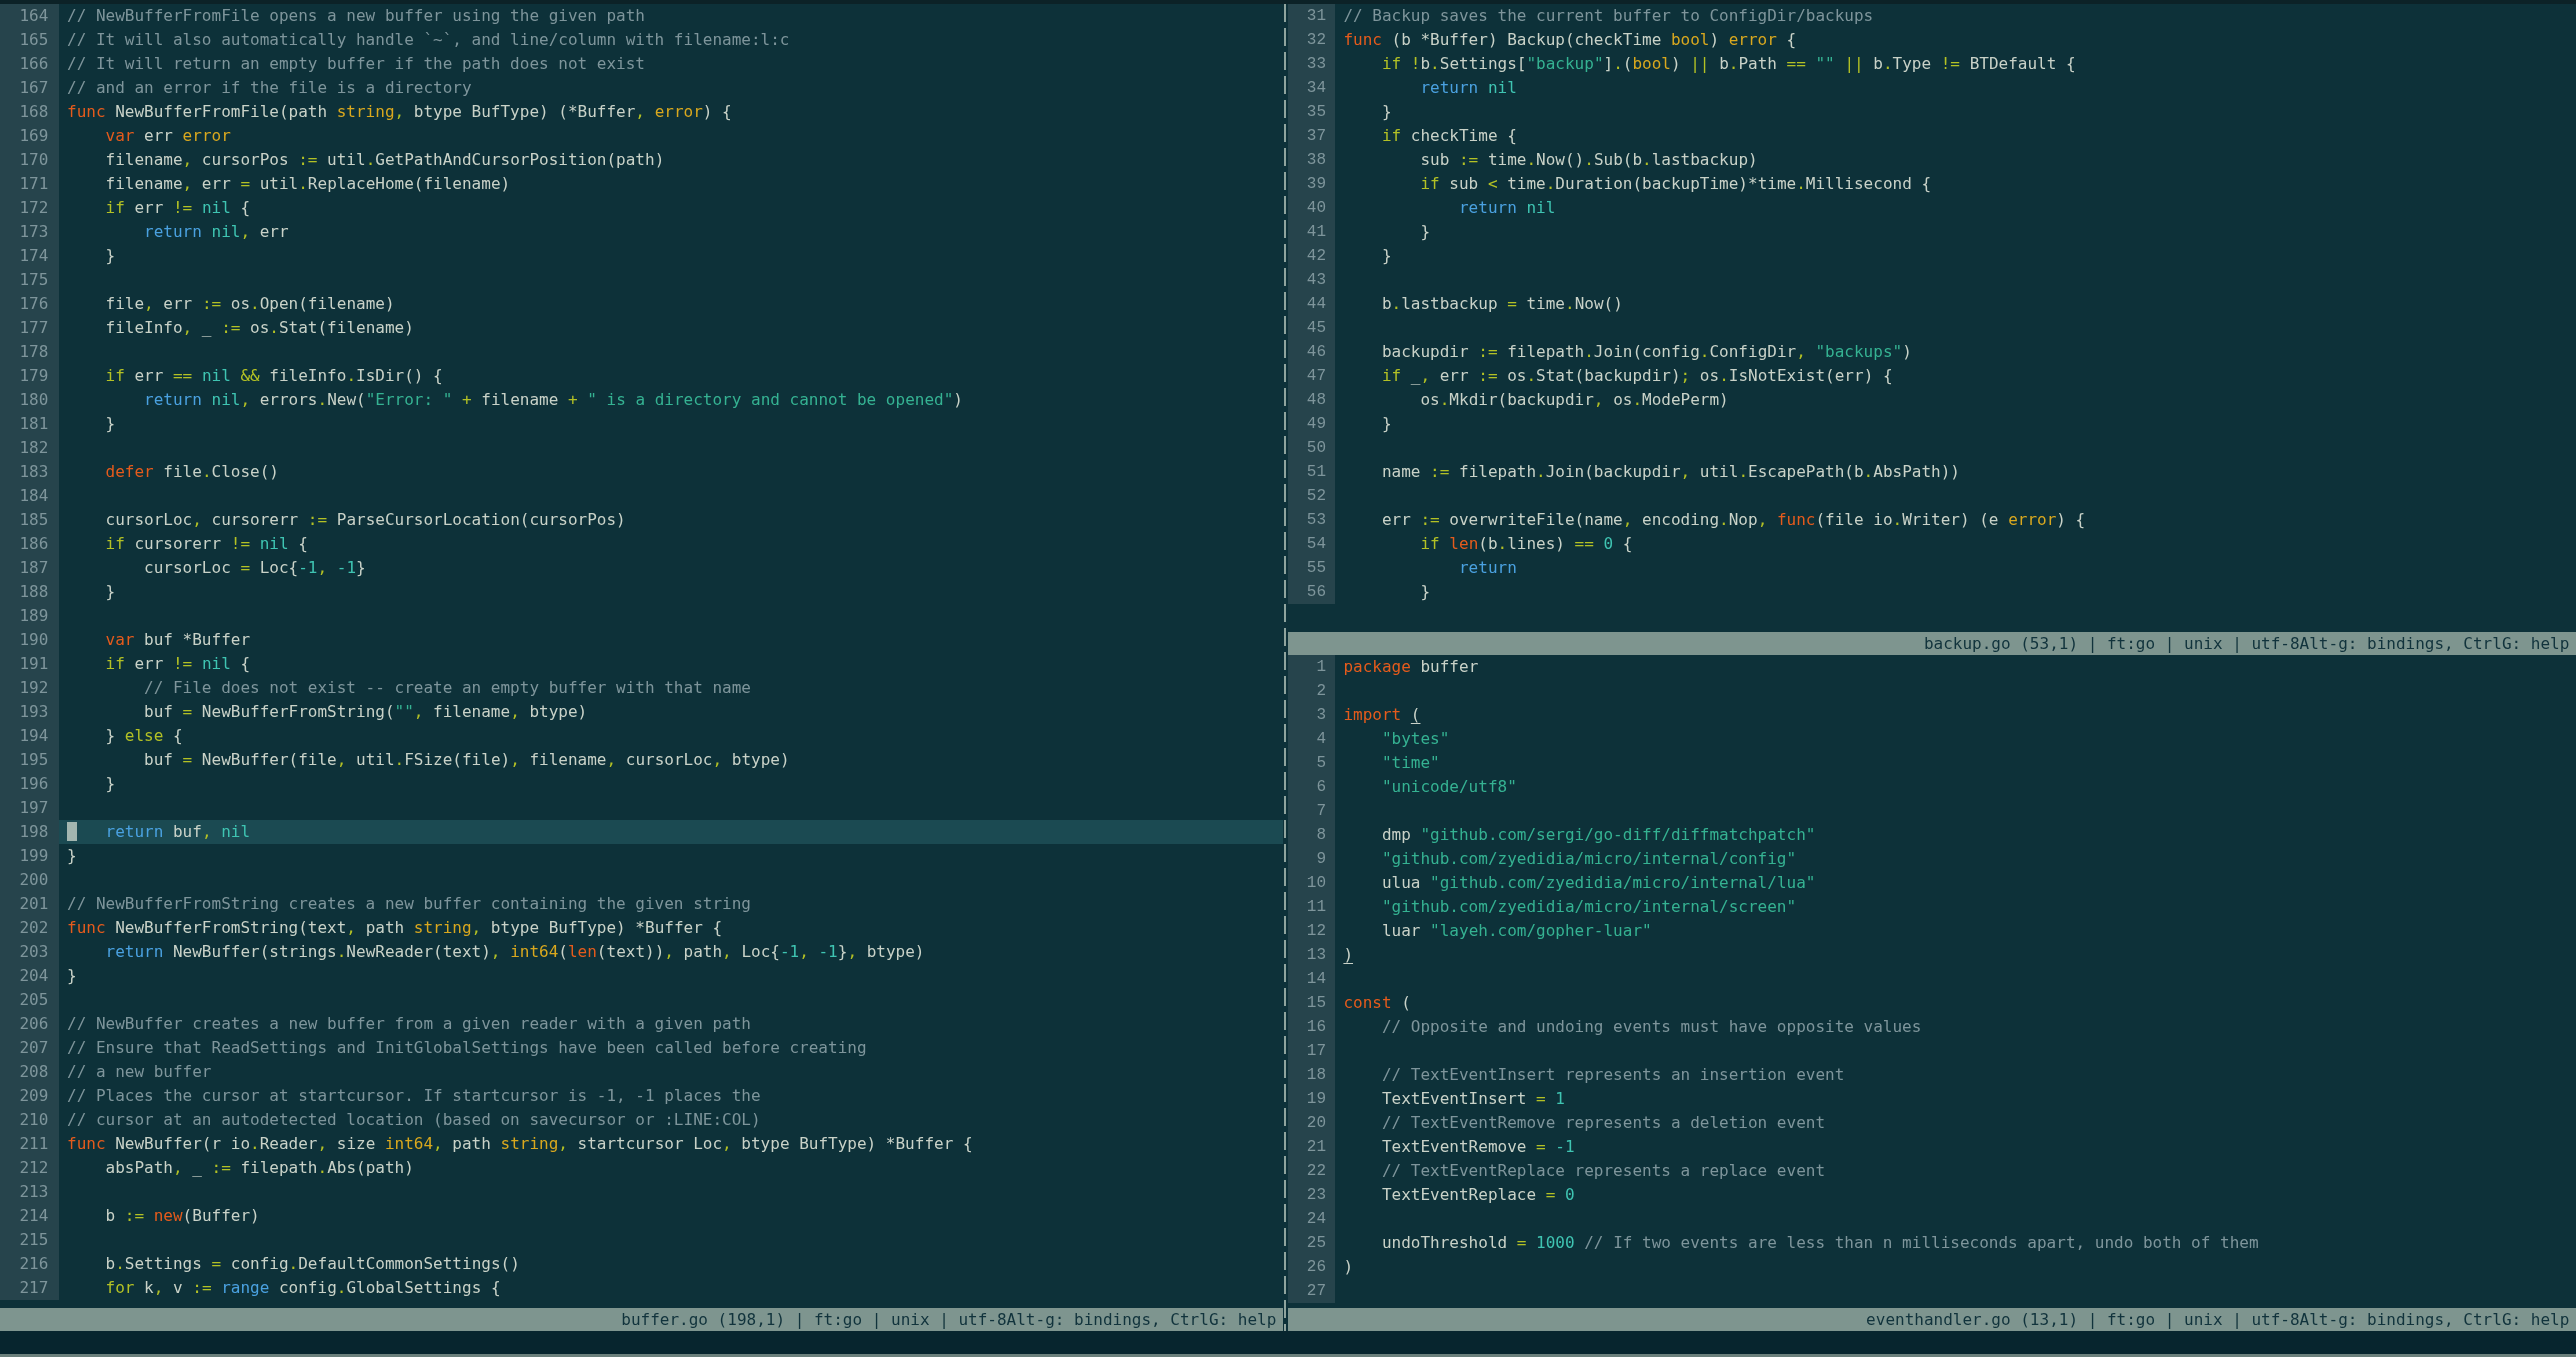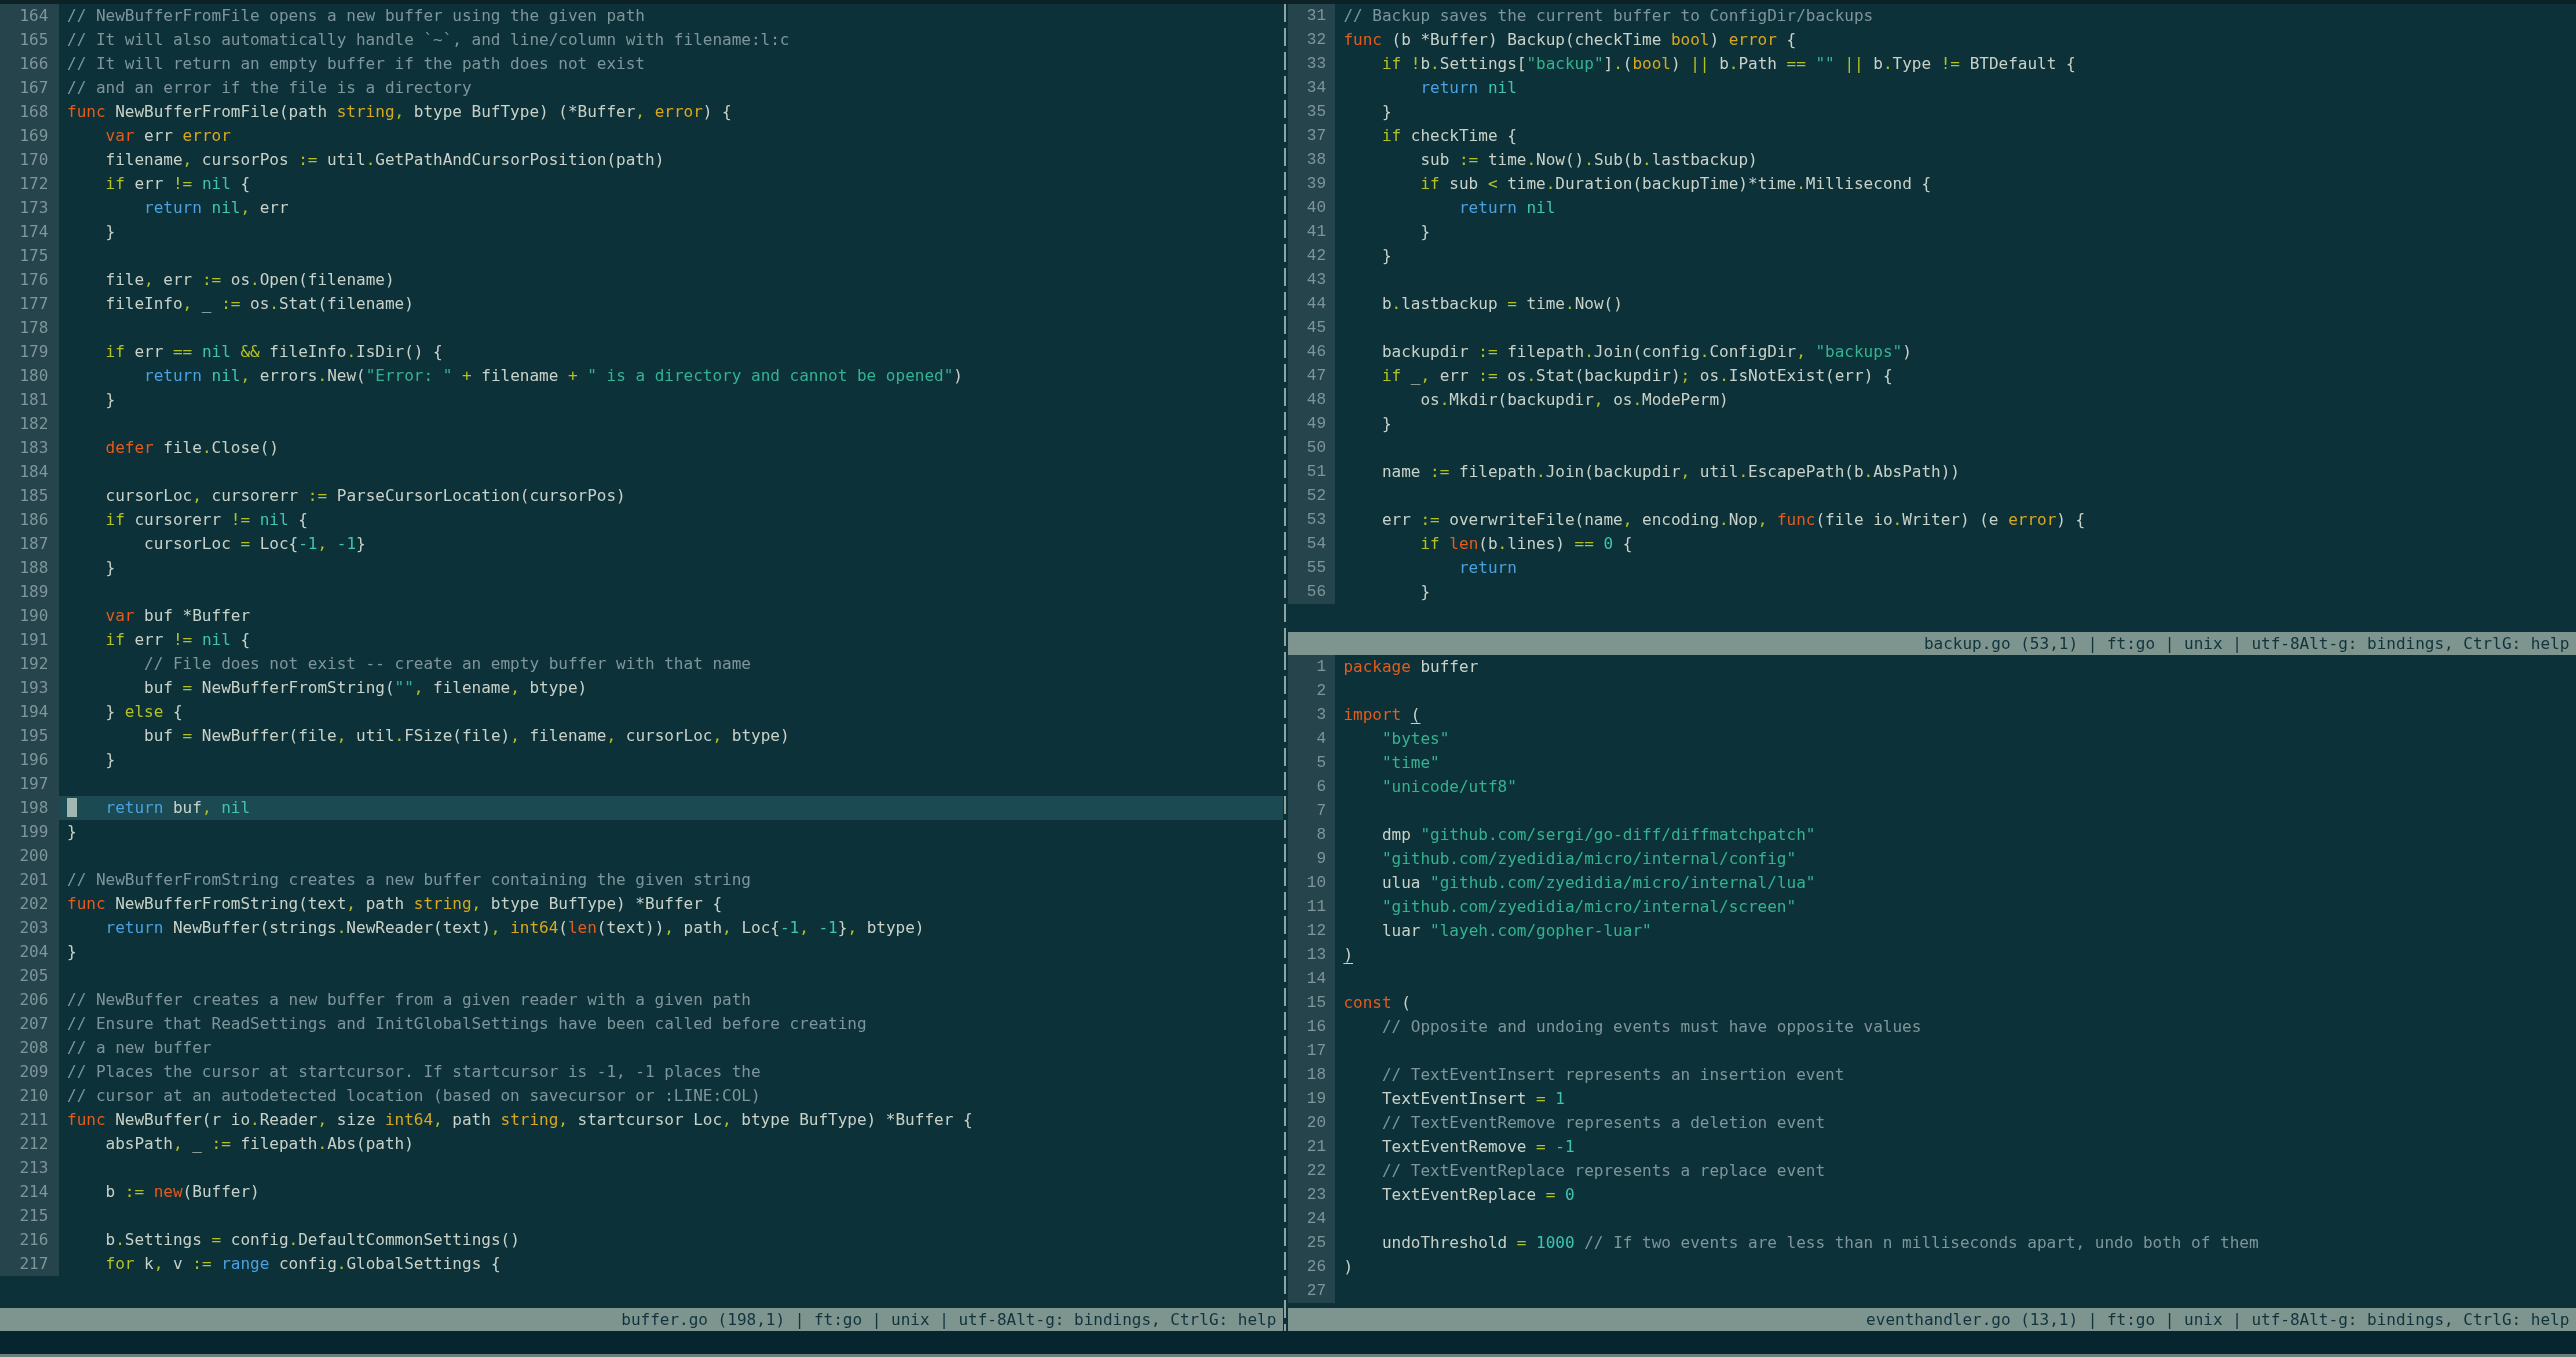--- a/index.html
+++ b/index.html
@@ -45,20 +45,21 @@
   <div class="main">
     <div class="pane-left">
       <div class="code-area code-left" id="pane-left">
           <div class="row"><span class="gut gut-l">164</span><span class="txt"><span class="tok-c">// NewBufferFromFile opens a new buffer using the given path</span></span></div>
           <div class="row"><span class="gut gut-l">165</span><span class="txt"><span class="tok-c">// It will also automatically handle `~`, and line/column with filename:l:c</span></span></div>
           <div class="row"><span class="gut gut-l">166</span><span class="txt"><span class="tok-c">// It will return an empty buffer if the path does not exist</span></span></div>
           <div class="row"><span class="gut gut-l">167</span><span class="txt"><span class="tok-c">// and an error if the file is a directory</span></span></div>
           <div class="row"><span class="gut gut-l">168</span><span class="txt"><span class="tok-k">func</span><span class="tok-d"> NewBufferFromFile(path </span><span class="tok-t">string</span><span class="tok-o">,</span><span class="tok-d"> btype BufType) (*Buffer</span><span class="tok-o">,</span><span class="tok-d"> </span><span class="tok-t">error</span><span class="tok-d">) {</span></span></div>
           <div class="row"><span class="gut gut-l">169</span><span class="txt"><span class="tok-d">    </span><span class="tok-k">var</span><span class="tok-d"> err </span><span class="tok-t">error</span></span></div>
           <div class="row"><span class="gut gut-l">170</span><span class="txt"><span class="tok-d">    filename</span><span class="tok-o">,</span><span class="tok-d"> cursorPos </span><span class="tok-o">:=</span><span class="tok-d"> util</span><span class="tok-o">.</span><span class="tok-d">GetPathAndCursorPosition(path)</span></span></div>
+          <div class="row"><span class="gut gut-l">171</span><span class="txt"><span class="tok-d">    filename</span><span class="tok-o">,</span><span class="tok-d"> err </span><span class="tok-o">=</span><span class="tok-d"> util</span><span class="tok-o">.</span><span class="tok-d">ReplaceHome(filename)</span></span></div>
           <div class="row"><span class="gut gut-l">172</span><span class="txt"><span class="tok-d">    </span><span class="tok-o">if</span><span class="tok-d"> err </span><span class="tok-o">!=</span><span class="tok-d"> </span><span class="tok-n">nil</span><span class="tok-d"> {</span></span></div>
           <div class="row"><span class="gut gut-l">173</span><span class="txt"><span class="tok-d">        </span><span class="tok-r">return</span><span class="tok-d"> </span><span class="tok-n">nil</span><span class="tok-o">,</span><span class="tok-d"> err</span></span></div>
           <div class="row"><span class="gut gut-l">174</span><span class="txt"><span class="tok-d">    }</span></span></div>
           <div class="row"><span class="gut gut-l">175</span><span class="txt"></span></div>
           <div class="row"><span class="gut gut-l">176</span><span class="txt"><span class="tok-d">    file</span><span class="tok-o">,</span><span class="tok-d"> err </span><span class="tok-o">:=</span><span class="tok-d"> os</span><span class="tok-o">.</span><span class="tok-d">Open(filename)</span></span></div>
           <div class="row"><span class="gut gut-l">177</span><span class="txt"><span class="tok-d">    fileInfo</span><span class="tok-o">,</span><span class="tok-d"> _ </span><span class="tok-o">:=</span><span class="tok-d"> os</span><span class="tok-o">.</span><span class="tok-d">Stat(filename)</span></span></div>
           <div class="row"><span class="gut gut-l">178</span><span class="txt"></span></div>
           <div class="row"><span class="gut gut-l">179</span><span class="txt"><span class="tok-d">    </span><span class="tok-o">if</span><span class="tok-d"> err </span><span class="tok-o">==</span><span class="tok-d"> </span><span class="tok-n">nil</span><span class="tok-d"> </span><span class="tok-o">&amp;&amp;</span><span class="tok-d"> fileInfo</span><span class="tok-o">.</span><span class="tok-d">IsDir() {</span></span></div>
           <div class="row"><span class="gut gut-l">180</span><span class="txt"><span class="tok-d">        </span><span class="tok-r">return</span><span class="tok-d"> </span><span class="tok-n">nil</span><span class="tok-o">,</span><span class="tok-d"> errors</span><span class="tok-o">.</span><span class="tok-d">New(</span><span class="tok-s">"Error: "</span><span class="tok-d"> </span><span class="tok-o">+</span><span class="tok-d"> filename </span><span class="tok-o">+</span><span class="tok-d"> </span><span class="tok-s">" is a directory and cannot be opened"</span><span class="tok-d">)</span></span></div>
           <div class="row"><span class="gut gut-l">181</span><span class="txt"><span class="tok-d">    }</span></span></div>

